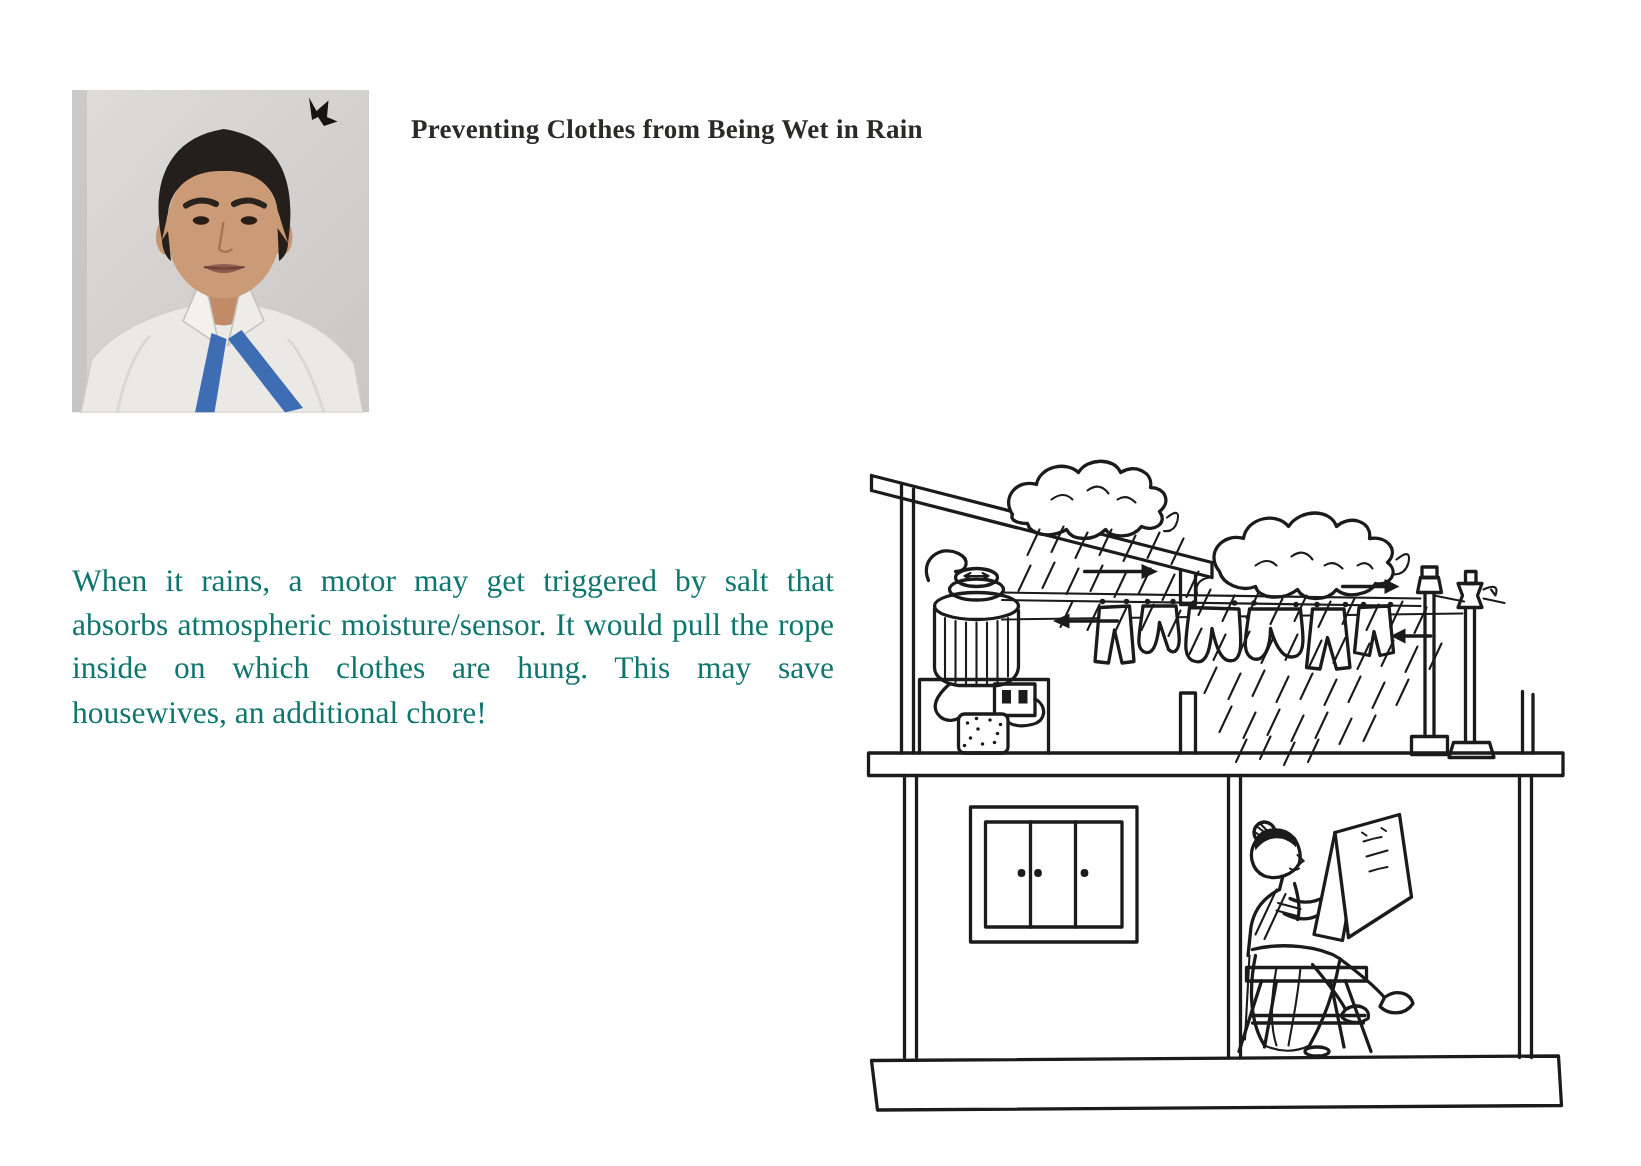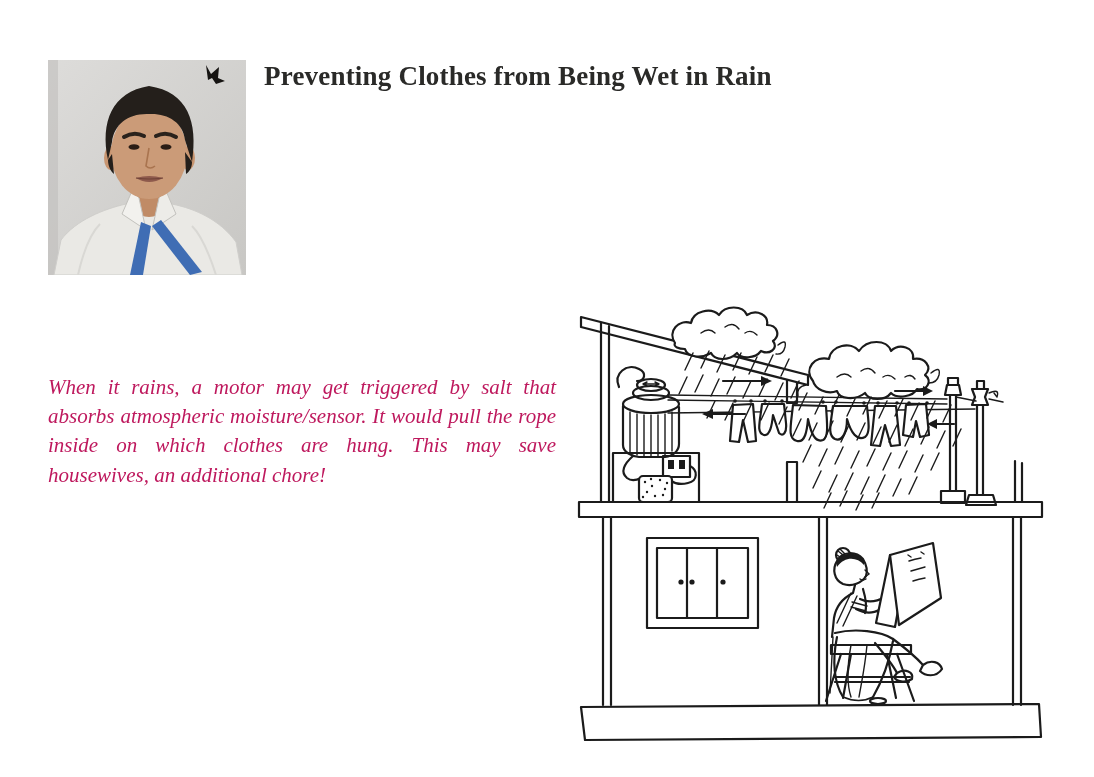--- a/index.html
+++ b/index.html
@@ -12,29 +12,29 @@
     overflow:hidden;
   }
   .photo{
     position:absolute;left:48px;top:60px;width:198px;height:215px;
   }
   .photo svg{display:block;width:100%;height:100%;}
   .head-block{
     position:absolute;left:264px;top:60px;width:640px;
   }
   .title{
-    font-size:27px;font-weight:bold;color:#2a2a28;
-    letter-spacing:0.2px;line-height:32px;margin:0;
+    font-size:18px;font-weight:bold;color:#2a2a28;
+    letter-spacing:0.2px;line-height:32px;margin:10px;
   }
   .author{
     margin-top:33px;font-size:21px;line-height:29px;color:#1c1c1c;
   }
   .para{
     position:absolute;left:48px;top:352px;width:508px;
-    font-size:21px;line-height:29.2px;text-align:justify;color:#be185d;font-style:italic;
+    font-size:21px;line-height:29.2px;text-align:justify;color:#0f766e;
   }
   .illustration{
     position:absolute;left:575px;top:293px;width:470px;height:470px;
   }
   .illustration svg{display:block;width:100%;height:100%;}
   .ink{stroke:#1b1b1b;fill:none;stroke-width:2.2;stroke-linecap:round;stroke-linejoin:round;}
   .ink-thin{stroke:#1b1b1b;fill:none;stroke-width:1.4;stroke-linecap:round;}
   .ink-fill{fill:#1b1b1b;stroke:none;}
   .whitefill{fill:#ffffff;}
 </style>

